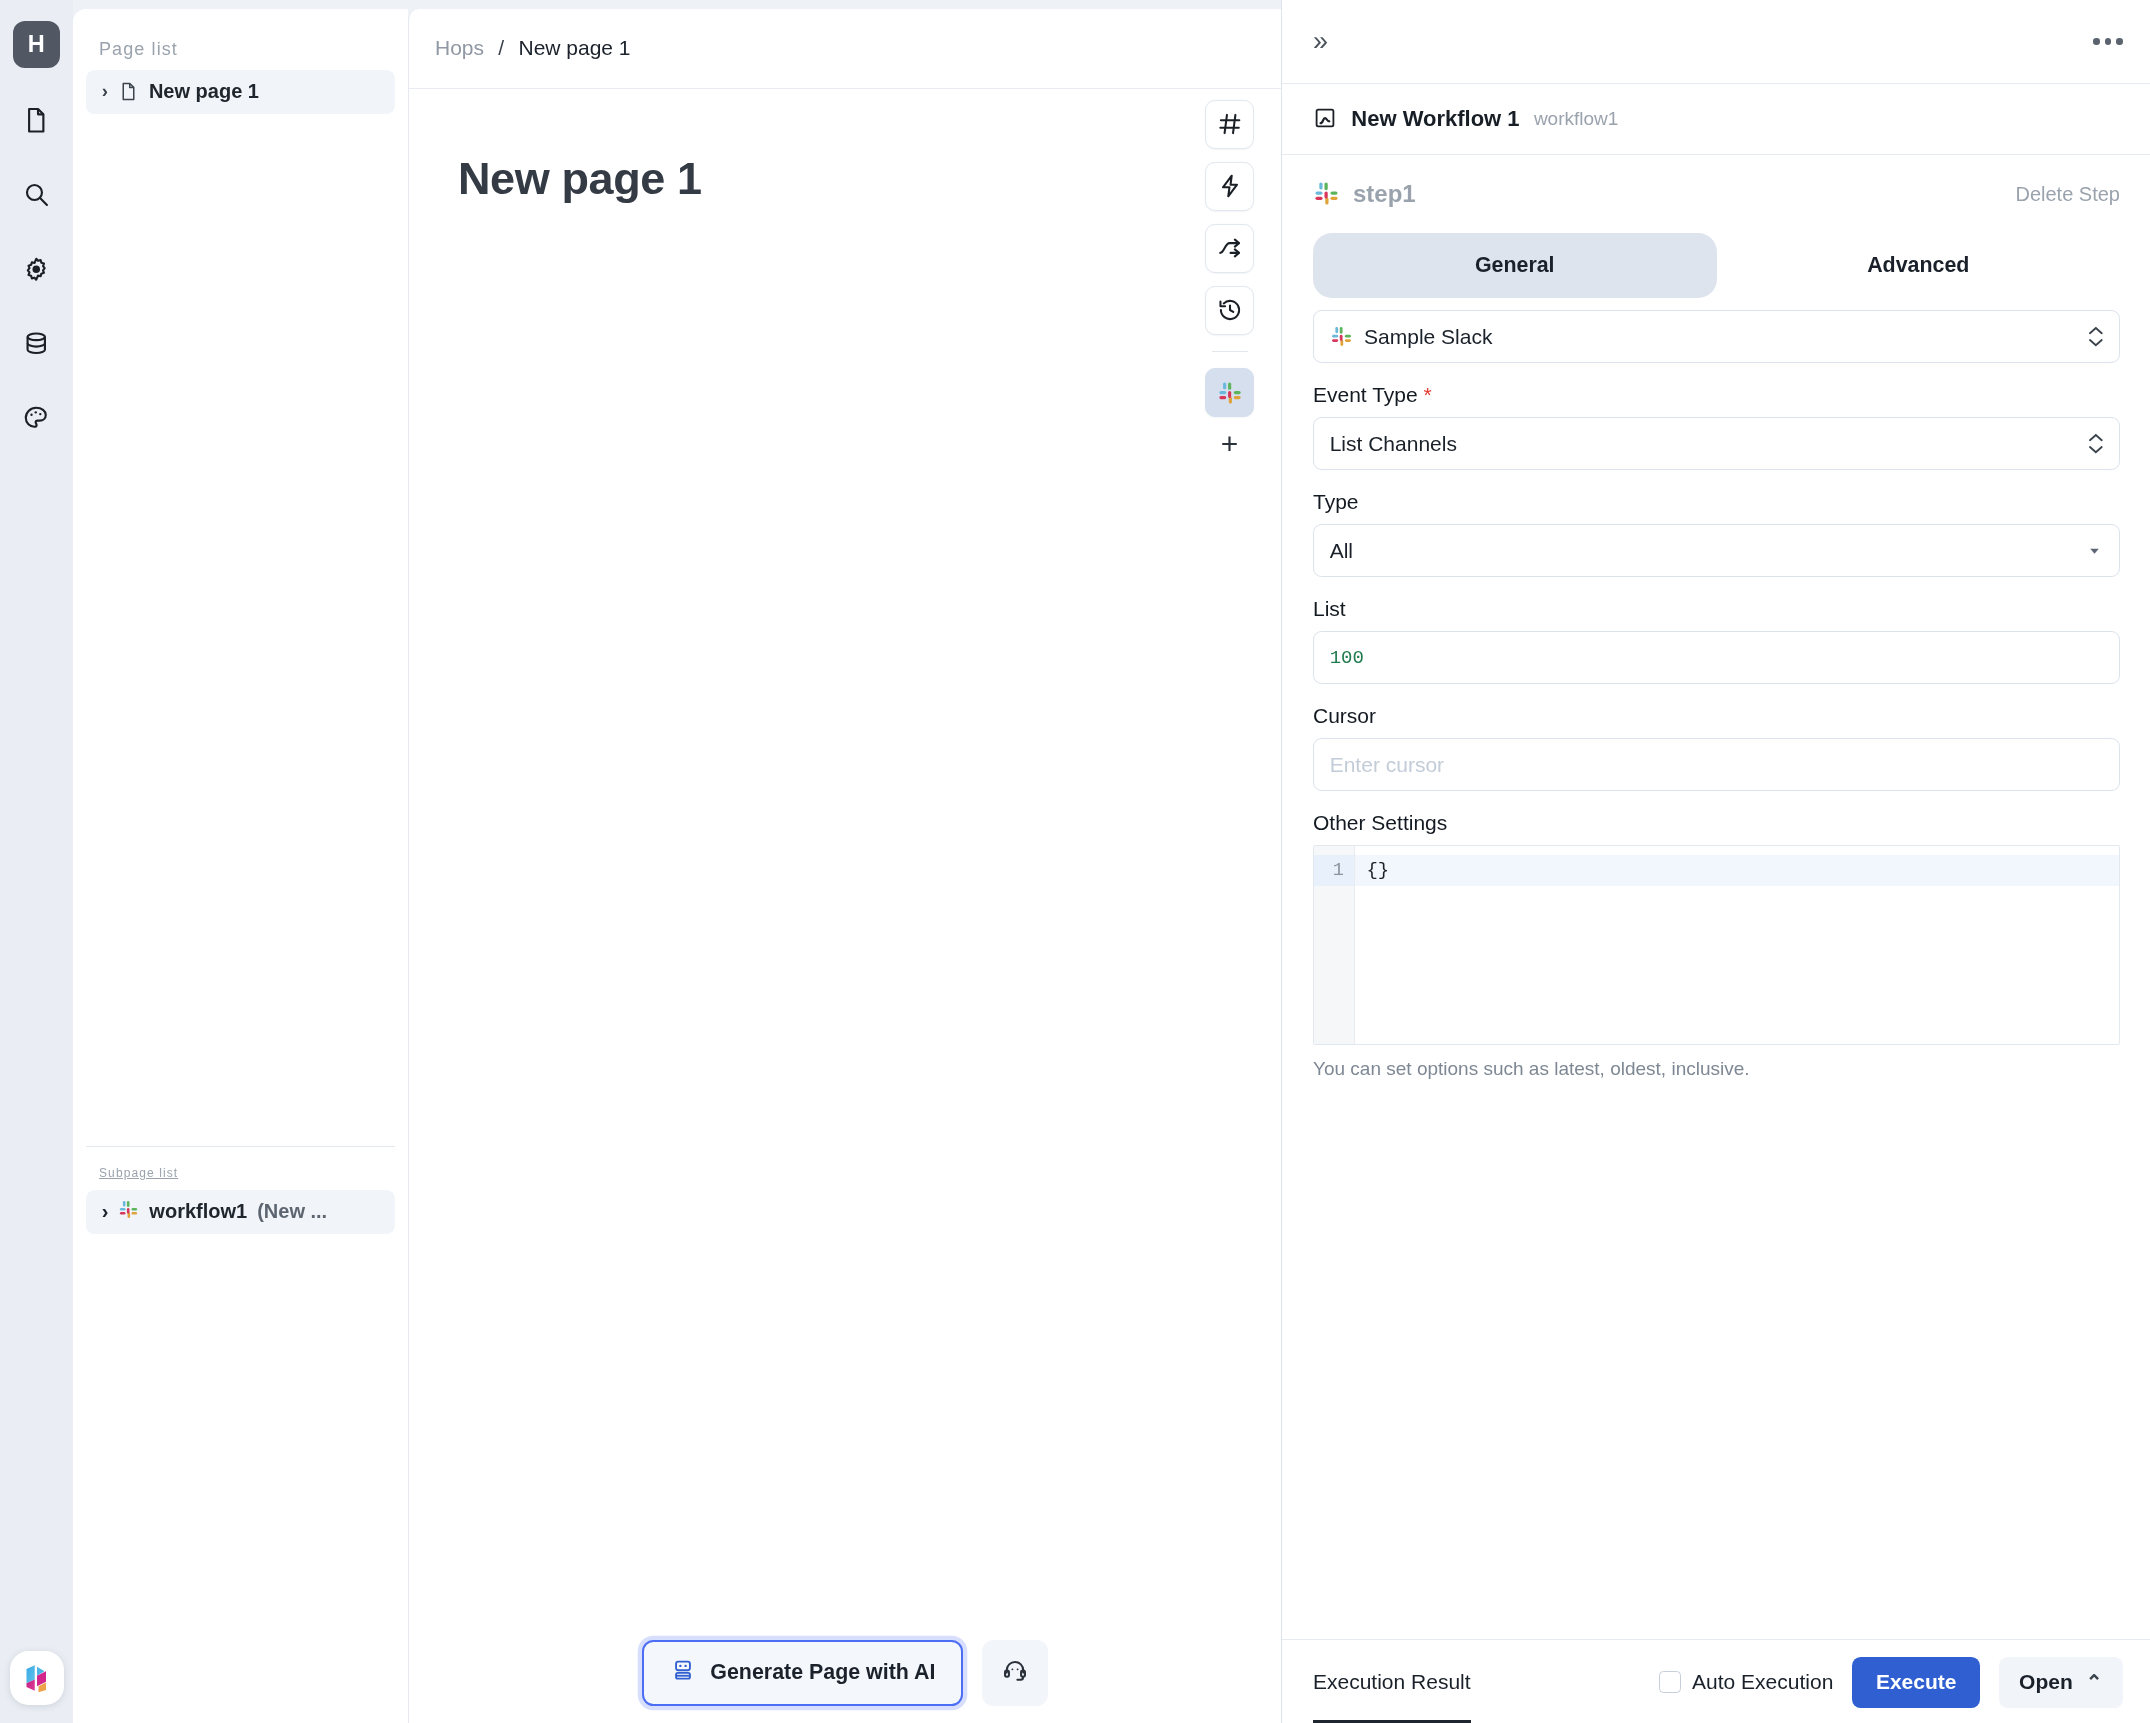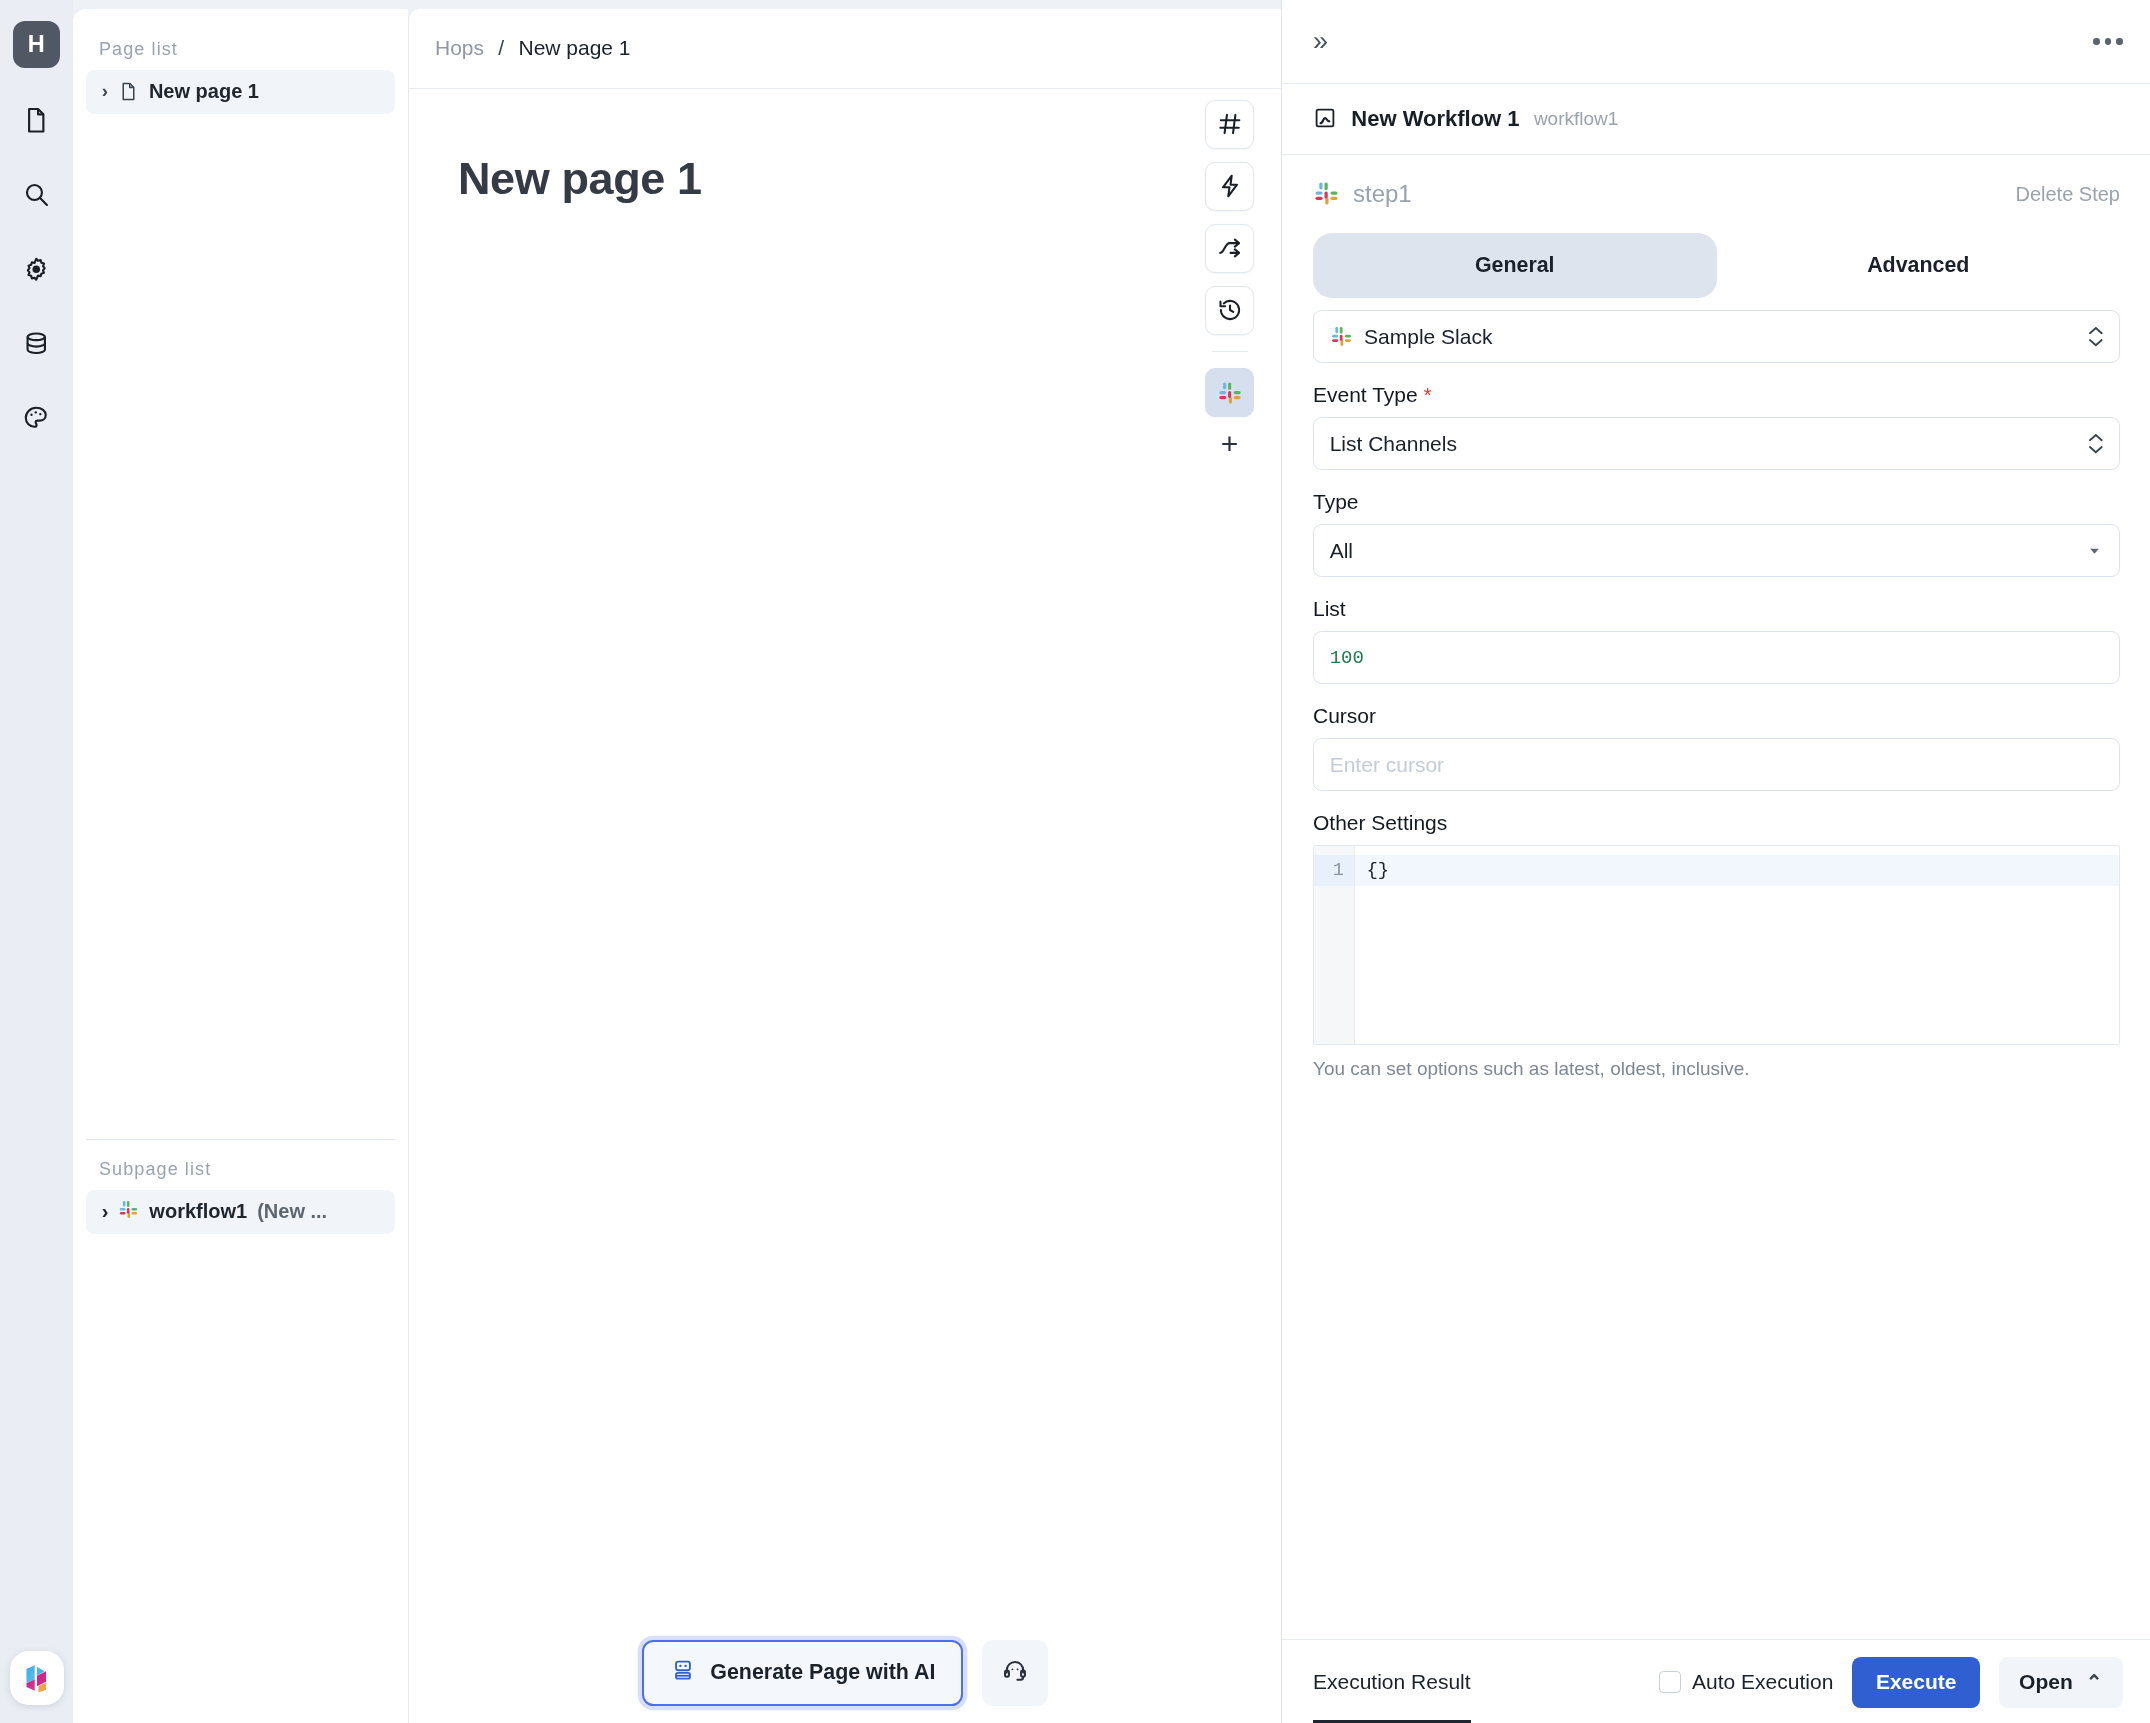--- a/index.html
+++ b/index.html
@@ -56,22 +56,23 @@
     margin: 0 13px; height: 44px; border-radius: 8.6px;
     display: flex; align-items: center; gap: 10px; padding-left: 15.7px;
     background: #f1f4f8;
     font-size: 20px; color: #20262e; font-weight: 600;
   }
   .pl-item .chev { color: #3b434d; font-size: 18.6px; line-height: 1; }
   .pl-item .doc-ic svg { width: 21px; height: 21px; display:block; }
   .pl-spacer { flex: 1 1 auto; }
   .pl-sub-sep { height: 0.7px; background: #e3e8ee; margin: 0 13px 0 13px; }
   .pl-subtitle {
-    font-size: 18px; color: #9aa3ad; letter-spacing: 1.1px;
+    font-size: 12px; color: #9aa3ad; letter-spacing: 1.1px;
     padding: 18.6px 0 10px 26px;
+    text-decoration: underline;
   }
   .pl-sub-item {
     margin: 0 13px 0 13px; height: 44px; border-radius: 8.6px;
     display: flex; align-items: center; gap: 10px; padding-left: 15.7px;
     background: #f1f4f8; font-size: 20px; color: #20262e; font-weight: 600;
     overflow: hidden; white-space: nowrap;
   }
   .pl-sub-item .dim { color: #5d6670; font-weight: 600; }
   .pl-sub-bottom-pad { height: 499px; }
 
@@ -154,21 +155,21 @@
     padding-left: 31px; border-bottom: 0.7px solid #e6ebf1;
   }
   .rp-wf-name { font-size: 22px; font-weight: 700; color: #181e26; }
   .rp-wf-slug { font-size: 19px; color: #9aa3ad; }
 
   .rp-step {
     height: 78px; flex: 0 0 78px; display: flex; align-items: center;
     padding: 0 31px 0 31px; justify-content: space-between;
   }
   .rp-step-left { display: flex; align-items: center; gap: 13px; }
-  .rp-step-name { font-size: 24px; font-weight: 400; color: #9aa3ad; }
+  .rp-step-name { font-size: 24px; font-weight: 700; color: #9aa3ad; }
   .rp-delete { font-size: 20px; color: #9aa3ad; }
 
   .rp-tabs { display: flex; padding: 0 31px; gap: 0; flex: 0 0 66px; }
   .rp-tab {
     flex: 1 1 0; height: 65px; border-radius: 19px;
     display: flex; align-items: center; justify-content: center;
     font-size: 21.4px; color: #1a212a; font-weight: 600;
   }
   .rp-tab.on { background: #dde4ee; font-weight: 700; }
 

